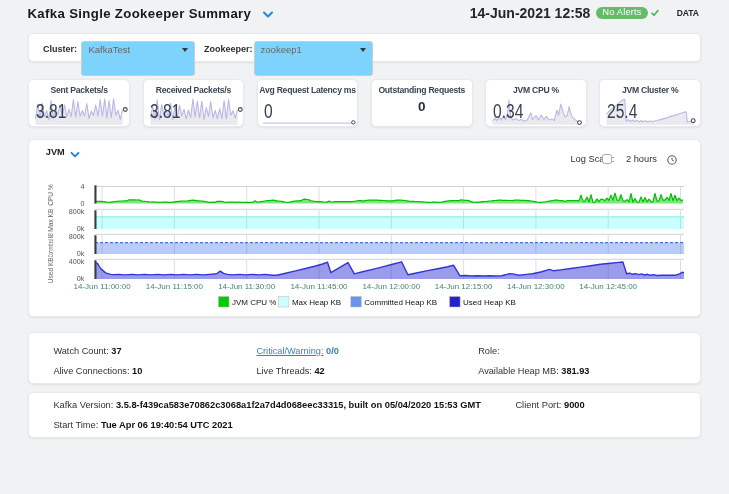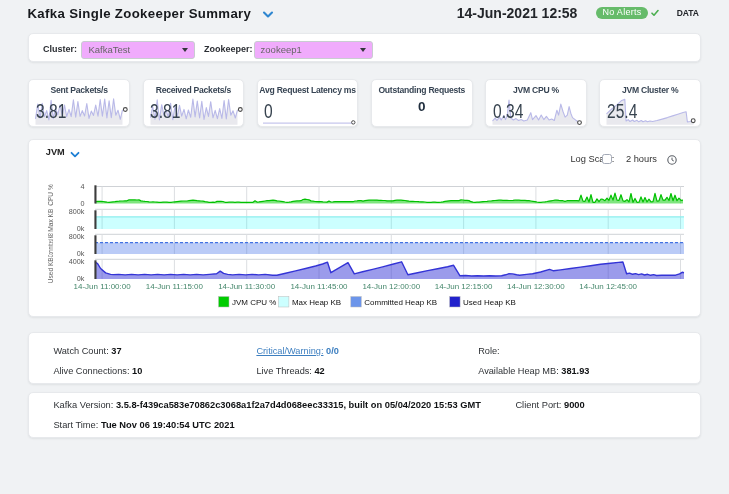--- a/index.html
+++ b/index.html
@@ -1,27 +1,27 @@
 <!DOCTYPE html>
 <html><head><meta charset="utf-8"><style>
 * { margin:0; padding:0; box-sizing:border-box; }
 html,body { width:729px; height:494px; background:#f0f2f4; font-family:"Liberation Sans",sans-serif; }
 #page { position:relative; width:729px; height:494px; overflow:hidden; }
 .card { position:absolute; background:#fff; border:1px solid #e7e9ec; border-radius:5px; box-shadow:0 1px 2px rgba(30,35,40,.08); }
 h1 { position:absolute; left:27.5px; top:6px; font-size:13.2px; letter-spacing:0.35px; font-weight:bold; color:#17191d; }
 .h1chev { position:absolute; left:261.5px; top:10.5px; }
 .topright { position:absolute; right:30px; top:5.5px; height:15px; display:flex; align-items:center; }
 .tdate { font-size:14px; font-weight:bold; color:#23262a; }
-.pill { margin-left:19px; background:#66bb6a; color:#fff; font-size:9px; letter-spacing:0.3px; border-radius:999px; height:11.5px; line-height:11.5px; padding:0 6px; }
+.pill { margin-left:6px; background:#66bb6a; color:#fff; font-size:9px; letter-spacing:0.3px; border-radius:999px; height:11.5px; line-height:11.5px; padding:0 6px; }
 .data { font-size:8.5px; font-weight:bold; color:#23262a; margin-left:18px; }
 .chk { margin-left:3px; }
 
 .selcard { left:28.4px; top:33.4px; width:672.4px; height:29px; }
 .sl { position:absolute; font-size:9px; font-weight:bold; color:#2b2e33; top:10px; }
-.sel { position:absolute; top:6.2px; height:18px; border:1px solid #c9ccd1; border-radius:3px; background:#f0abfc; font-size:9.5px; color:#666; line-height:15.5px; padding-left:6px; }
+.sel { position:absolute; top:6.2px; height:35px; border:1px solid #c9ccd1; border-radius:3px; background:#7dd3fc; font-size:9.5px; color:#666; line-height:15.5px; padding-left:6px; }
 .sel:after { content:""; position:absolute; right:6px; top:6.7px; border-left:3.3px solid transparent; border-right:3.3px solid transparent; border-top:4px solid #33363b; }
 
 .mtitle { position:absolute; top:5.5px; left:0; width:100%; text-align:center; font-size:8.6px; font-weight:bold; letter-spacing:-0.25px; color:#384554; }
 .num { position:absolute; left:6.5px; top:20px; font-size:19.5px; color:#37434f; transform:scaleX(.8); transform-origin:left top; }
 .num0 { position:absolute; top:19px; left:0; width:100%; text-align:center; font-size:13.5px; font-weight:bold; color:#1f2d3d; }
 
 .jvmcard { left:28.4px; top:138.5px; width:672.4px; height:178.5px; }
 .jvmtitle { position:absolute; left:16.4px; top:7.8px; font-size:9.2px; font-weight:bold; color:#222; }
 .jvmchev { position:absolute; left:41px; top:11.8px; }
 .logscale { position:absolute; left:541px; top:14.4px; font-size:9.3px; color:#333; }
@@ -219,16 +219,16 @@
     <span class="ic3">Available Heap MB: <b>381.93</b></span>
   </div>
 </div>
 
 <div class="card kcard">
   <div class="irow" style="top:7px">
     <span class="ic1">Kafka Version: <b>3.5.8-f439ca583e70862c3068a1f2a7d4d068eec33315, built on 05/04/2020 15:53 GMT</b></span>
     <span style="position:absolute;left:486px">Client Port: <b>9000</b></span>
   </div>
   <div class="irow" style="top:27.5px">
-    <span class="ic1">Start Time: <b>Tue Nov 06 19:40:54 UTC 2021</b></span>
+    <span class="ic1">Start Time: <b>Tue Apr 06 19:40:54 UTC 2021</b></span>
   </div>
 </div>
 
 </div>
 </body></html>

